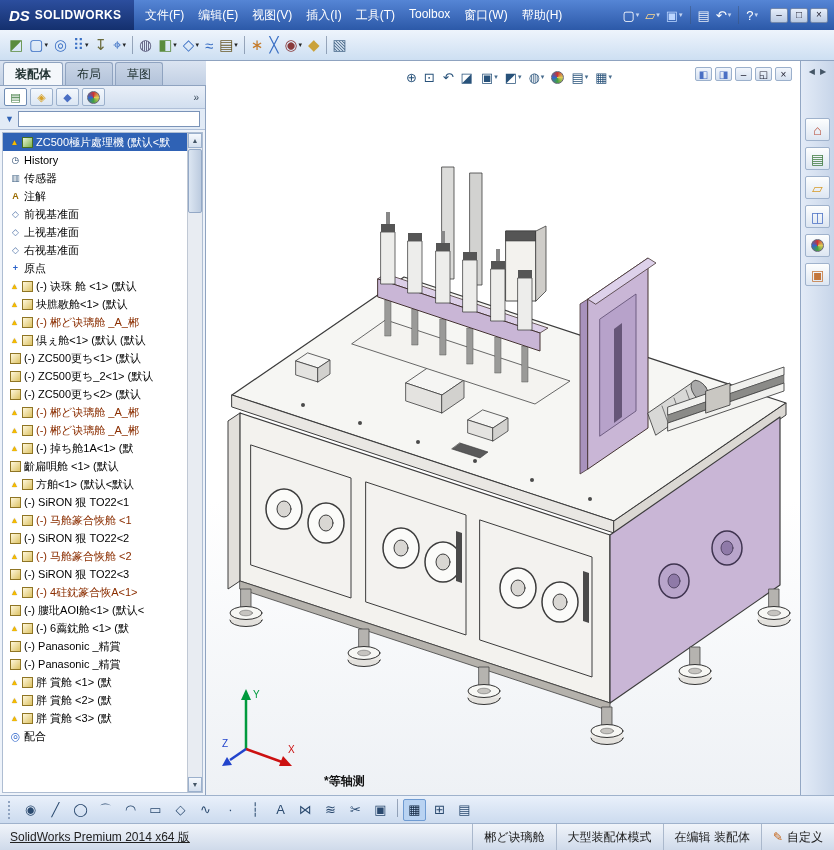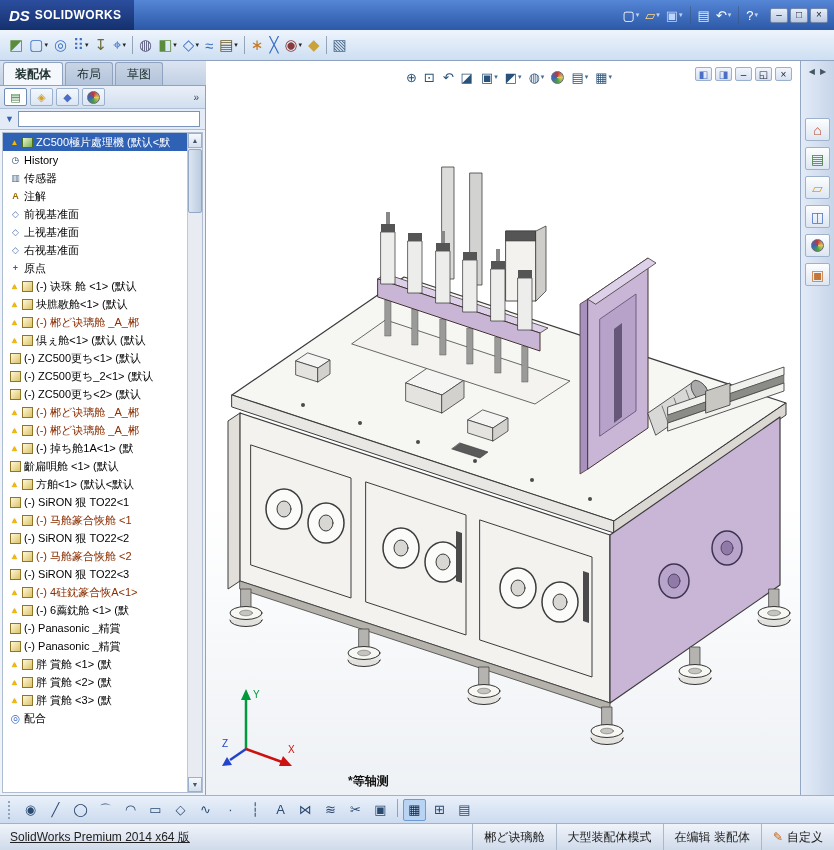--- a/index.html
+++ b/index.html
@@ -76,21 +76,21 @@
   
   .viewport{position:absolute;left:206px;top:0;bottom:0;width:594px;
             background:linear-gradient(#ffffff 60%,#eef1f5);overflow:hidden;}
   svg.machine{position:absolute;left:0;top:0;}
   .hud{position:absolute;top:6px;left:51%;transform:translateX(-50%);display:flex;align-items:center;gap:1px;}
   .hud{color:#28527a;}
   .hudi{height:20px;padding:0 3px;font-size:13px;border-radius:2px;}
   .doc-ctrls{position:absolute;top:6px;right:8px;display:flex;gap:3px;align-items:center;}
   .dc{width:17px;height:14px;background:linear-gradient(#f2f6fc,#d6e1f0);border:1px solid #9bb0cc;
       border-radius:2px;font-size:10px;color:#223;}
-  .view-label{position:absolute;left:118px;bottom:5px;font-size:12px;font-weight:bold;color:#111;margin-left:24px;}
+  .view-label{position:absolute;left:118px;bottom:5px;font-size:12px;font-weight:bold;color:#111;}
   svg.triad{position:absolute;left:14px;bottom:24px;}
   .sphere{width:13px;height:13px;border-radius:50%;border:1px solid #667;flex:none;
           background:conic-gradient(#cc3333,#ddcc55,#44a044,#3366cc,#cc3333);}
   
   .taskpane{position:absolute;right:0;top:0;width:34px;height:100%;
             background:linear-gradient(90deg,#e3ebf7,#c7d5e9);border-left:1px solid #93a7c4;}
   .tp-arrows{display:flex;justify-content:center;gap:5px;padding-top:6px;font-size:8px;color:#456;}
   .tp-icons{display:flex;flex-direction:column;align-items:center;gap:6px;margin-top:42px;}
   .tp{width:25px;height:23px;background:linear-gradient(#fdfefe,#dde6f2);border:1px solid #9fb2cc;
       border-radius:2px;font-size:14px;}
@@ -112,20 +112,30 @@
 </head>
 <body>
 
 <div class="app">
 
   <div class="titlebar">
     <div class="logo">
       <span class="ds">DS</span>
       <span class="lw">SOLIDWORKS</span>
     </div>
+    <div class="menubar">
+        <span class="menu-item">文件(F)</span>
+        <span class="menu-item">编辑(E)</span>
+        <span class="menu-item">视图(V)</span>
+        <span class="menu-item">插入(I)</span>
+        <span class="menu-item">工具(T)</span>
+        <span class="menu-item">Toolbox</span>
+        <span class="menu-item">窗口(W)</span>
+        <span class="menu-item">帮助(H)</span>
+      </div>
     <div class="quick">
         <span class="q icon-btn">
           <span class="glyph" style="color: rgb(255, 255, 255);">▢</span>
           <span class="dd">▾</span>
         </span>
         <span class="q icon-btn">
           <span class="glyph" style="color: rgb(255, 217, 138);">▱</span>
           <span class="dd">▾</span>
         </span>
         <span class="q icon-btn">
@@ -361,20 +371,24 @@
               <div class="tree-row">
                 <span class="ti part"></span>
                 <span class="t-label">(-) SiRON 狠 TO22&lt;3</span>
               </div>
               <div class="tree-row">
                 <span class="t-warn">▲</span>
                 <span class="ti part"></span>
                 <span class="t-label" style="color: rgb(139, 46, 0);">(-) 4砫鈂篆合恢A&lt;1&gt;</span>
               </div>
               <div class="tree-row">
+                <span class="ti part"></span>
+                <span class="t-label">(-) 膢玭AOI舱&lt;1&gt; (默认&lt;</span>
+              </div>
+              <div class="tree-row">
                 <span class="t-warn">▲</span>
                 <span class="ti part"></span>
                 <span class="t-label">(-) 6薦鈂舱 &lt;1&gt; (默</span>
               </div>
               <div class="tree-row">
                 <span class="ti part"></span>
                 <span class="t-label">(-) Panasonic _精賞</span>
               </div>
               <div class="tree-row">
                 <span class="ti part"></span>

